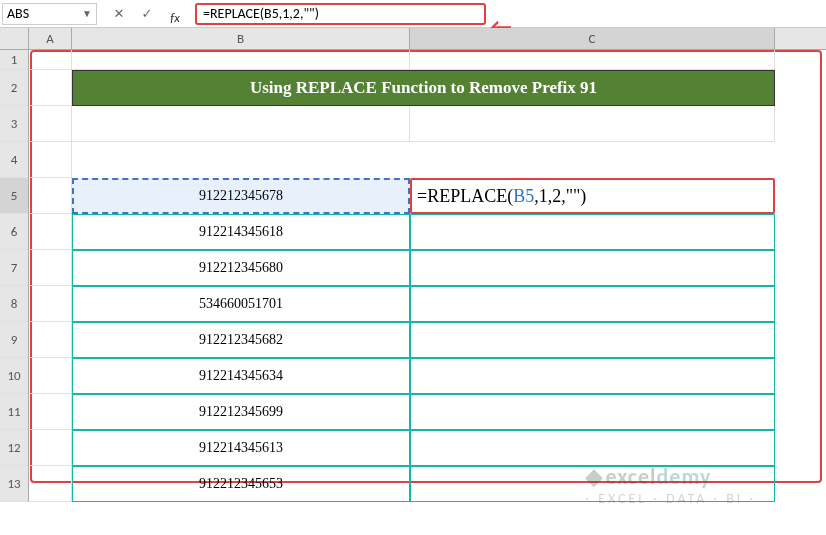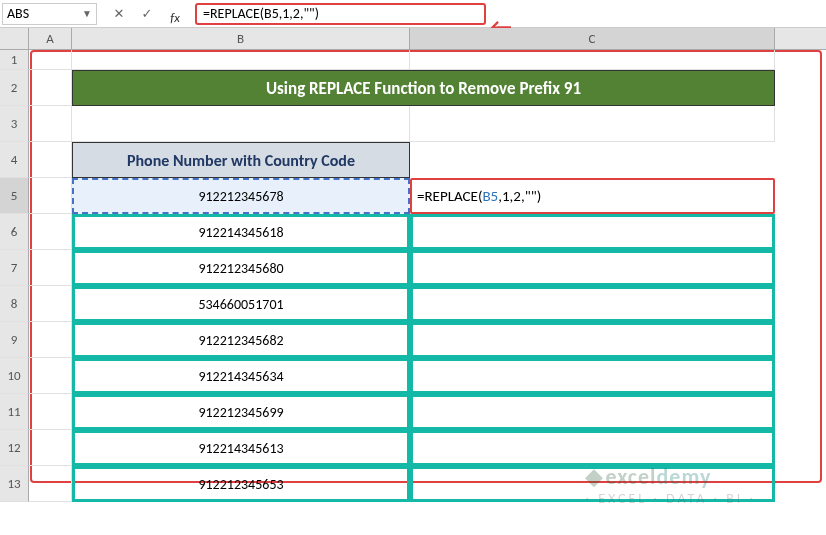--- a/index.html
+++ b/index.html
@@ -26,34 +26,34 @@
     
     .grid-body { display: flex; }
     .row-headers { width: 29px; display: flex; flex-direction: column; }
     .row-header { height: 36px; display: flex; align-items: center; justify-content: center; font-size: 13px; color: #555; background: #e6e6e6; border-right: 1px solid #aaa; border-bottom: 1px solid #e0e0e0; }
     .row-header.active { background: #d4d4d4; }
     .row-header.r1 { height: 20px; }
     
     .cells { flex: 1; position: relative; }
     .row { display: flex; height: 36px; }
     .row.r1 { height: 20px; }
-    .cell { border-right: 1px solid #e0e0e0; border-bottom: 1px solid #e0e0e0; display: flex; align-items: center; padding: 0 6px; font-size: 14px; }
+    .cell { border-right: 1px solid #e0e0e0; border-bottom: 1px solid #e0e0e0; display: flex; align-items: center; padding: 0 6px; font-size: 14px; font-family: Liberation Serif, serif; }
     .cell.A { width: 43px; }
     .cell.B { width: 338px; justify-content: center; }
     .cell.C { width: 365px; padding-left: 5px; }
     
     .title-cell { background: #548235; color: #fff; font-weight: bold; font-size: 17px; justify-content: center; border: 1px solid #333; }
     .title-merged { width: 703px; }
     
     .header-cell { background: #d6dce4; color: #203864; font-weight: bold; font-size: 16px; border: 1px solid #333; justify-content: center; }
     
-    .data-cell { border: 3px solid #14b8a6; }
+    .data-cell { border: 1px solid #14b8a6; }
     .data-cell.selected-ref { background: #e8f0fb; border: 2px dashed #4472c4; }
     
-    .formula-cell { border: 2px solid #e04040; border-radius: 2px; font-size: 15px; }
+    .formula-cell { border: 2px solid #e04040; border-radius: 2px; font-size: 18px; }
     .formula-cell .ref { color: #2e75b6; }
     
     .watermark { position: absolute; bottom: 28px; right: 70px; opacity: 0.28; }
     .watermark .wm-top { font-size: 22px; font-weight: bold; color: #2a5b3e; letter-spacing: 1px; }
     .watermark .wm-top .e2 { color: #0f766e; }
     .watermark .wm-sub { font-size: 14px; color: #666; letter-spacing: 3px; text-align: left; }
     .watermark .wm-icon { display: inline-block; margin-right: 2px; }
     
     .outer-highlight { position: absolute; left: 30px; top: 50px; width: 792px; height: 433px; border: 2px solid #e04040; border-radius: 4px; pointer-events: none; }
   </style>
@@ -109,21 +109,20 @@
         <div class="cell A"></div>
         <div class="cell title-cell title-merged">Using REPLACE Function to Remove Prefix 91</div>
       </div>
       <div class="row">
         <div class="cell A"></div>
         <div class="cell B"></div>
         <div class="cell C"></div>
       </div>
       <div class="row">
         <div class="cell A"></div>
-        <div class="cell B header-cell">Phone Number with Country Code</div>
       </div>
       <div class="row">
         <div class="cell A"></div>
         <div class="cell B data-cell selected-ref">912212345678</div>
         <div class="cell C data-cell formula-cell">
             <span>=REPLACE(</span>
             <span class="ref">B5</span>
             <span>,1,2,"")</span>
           </div>
       </div>

